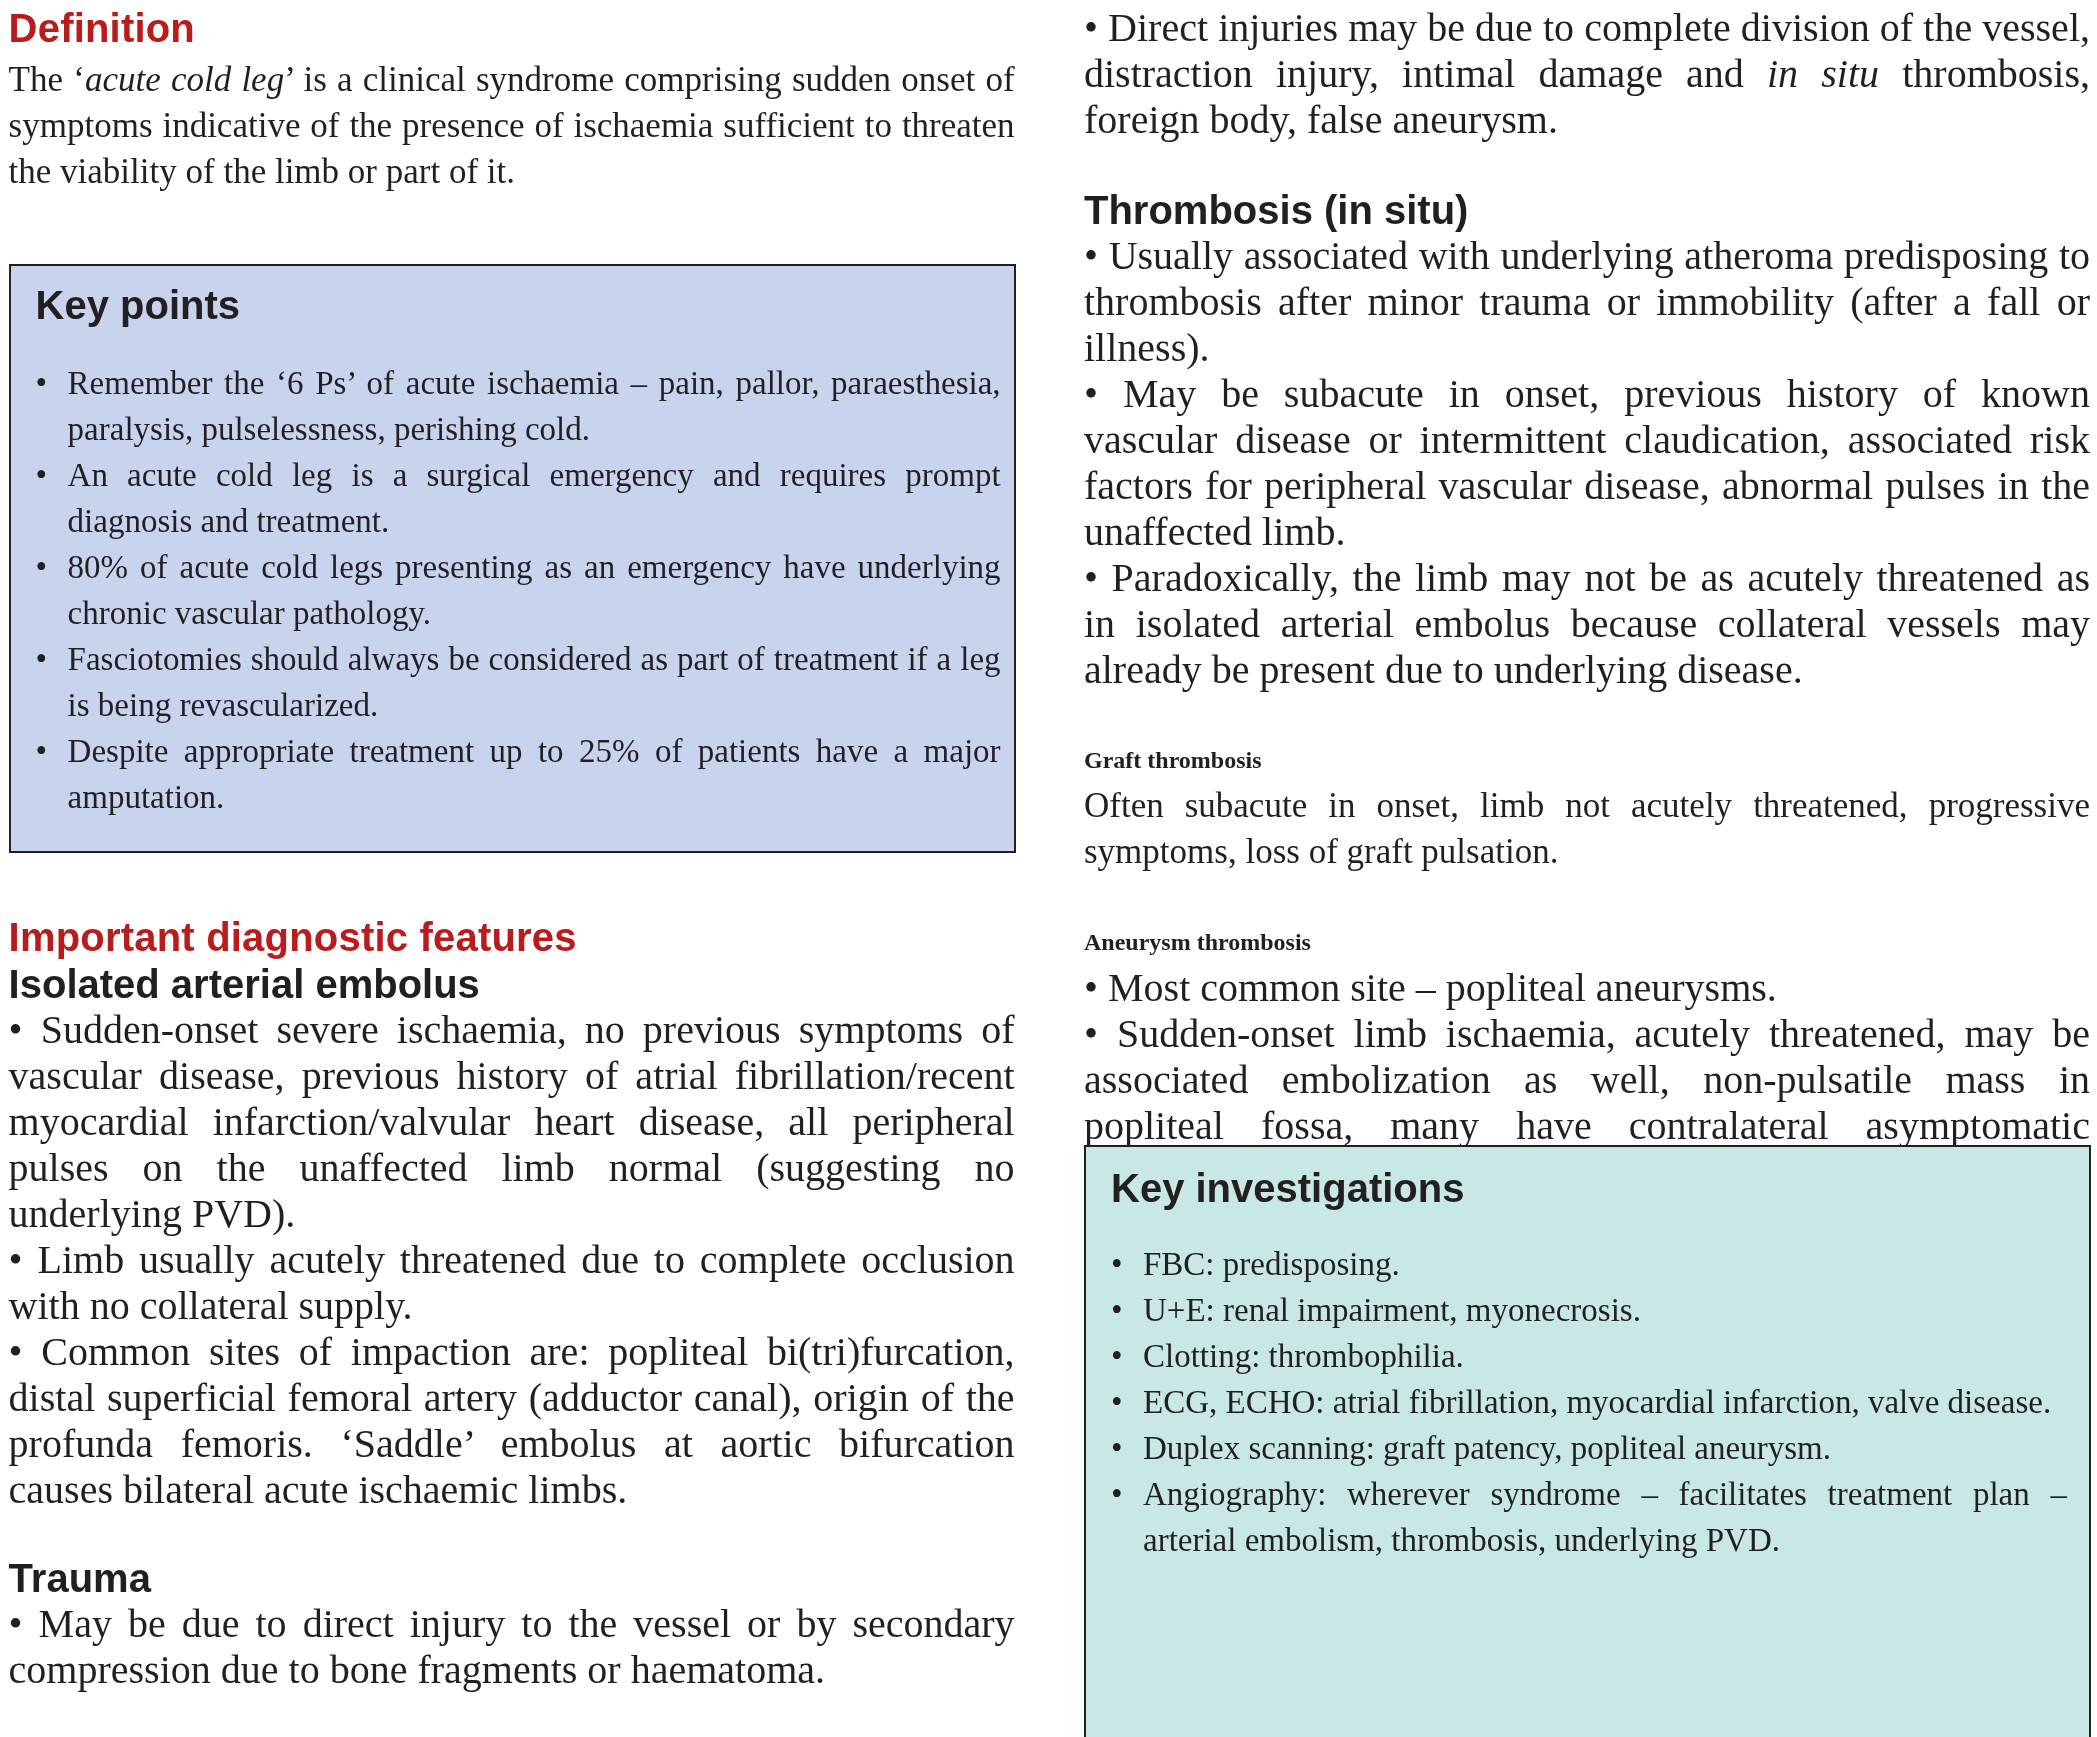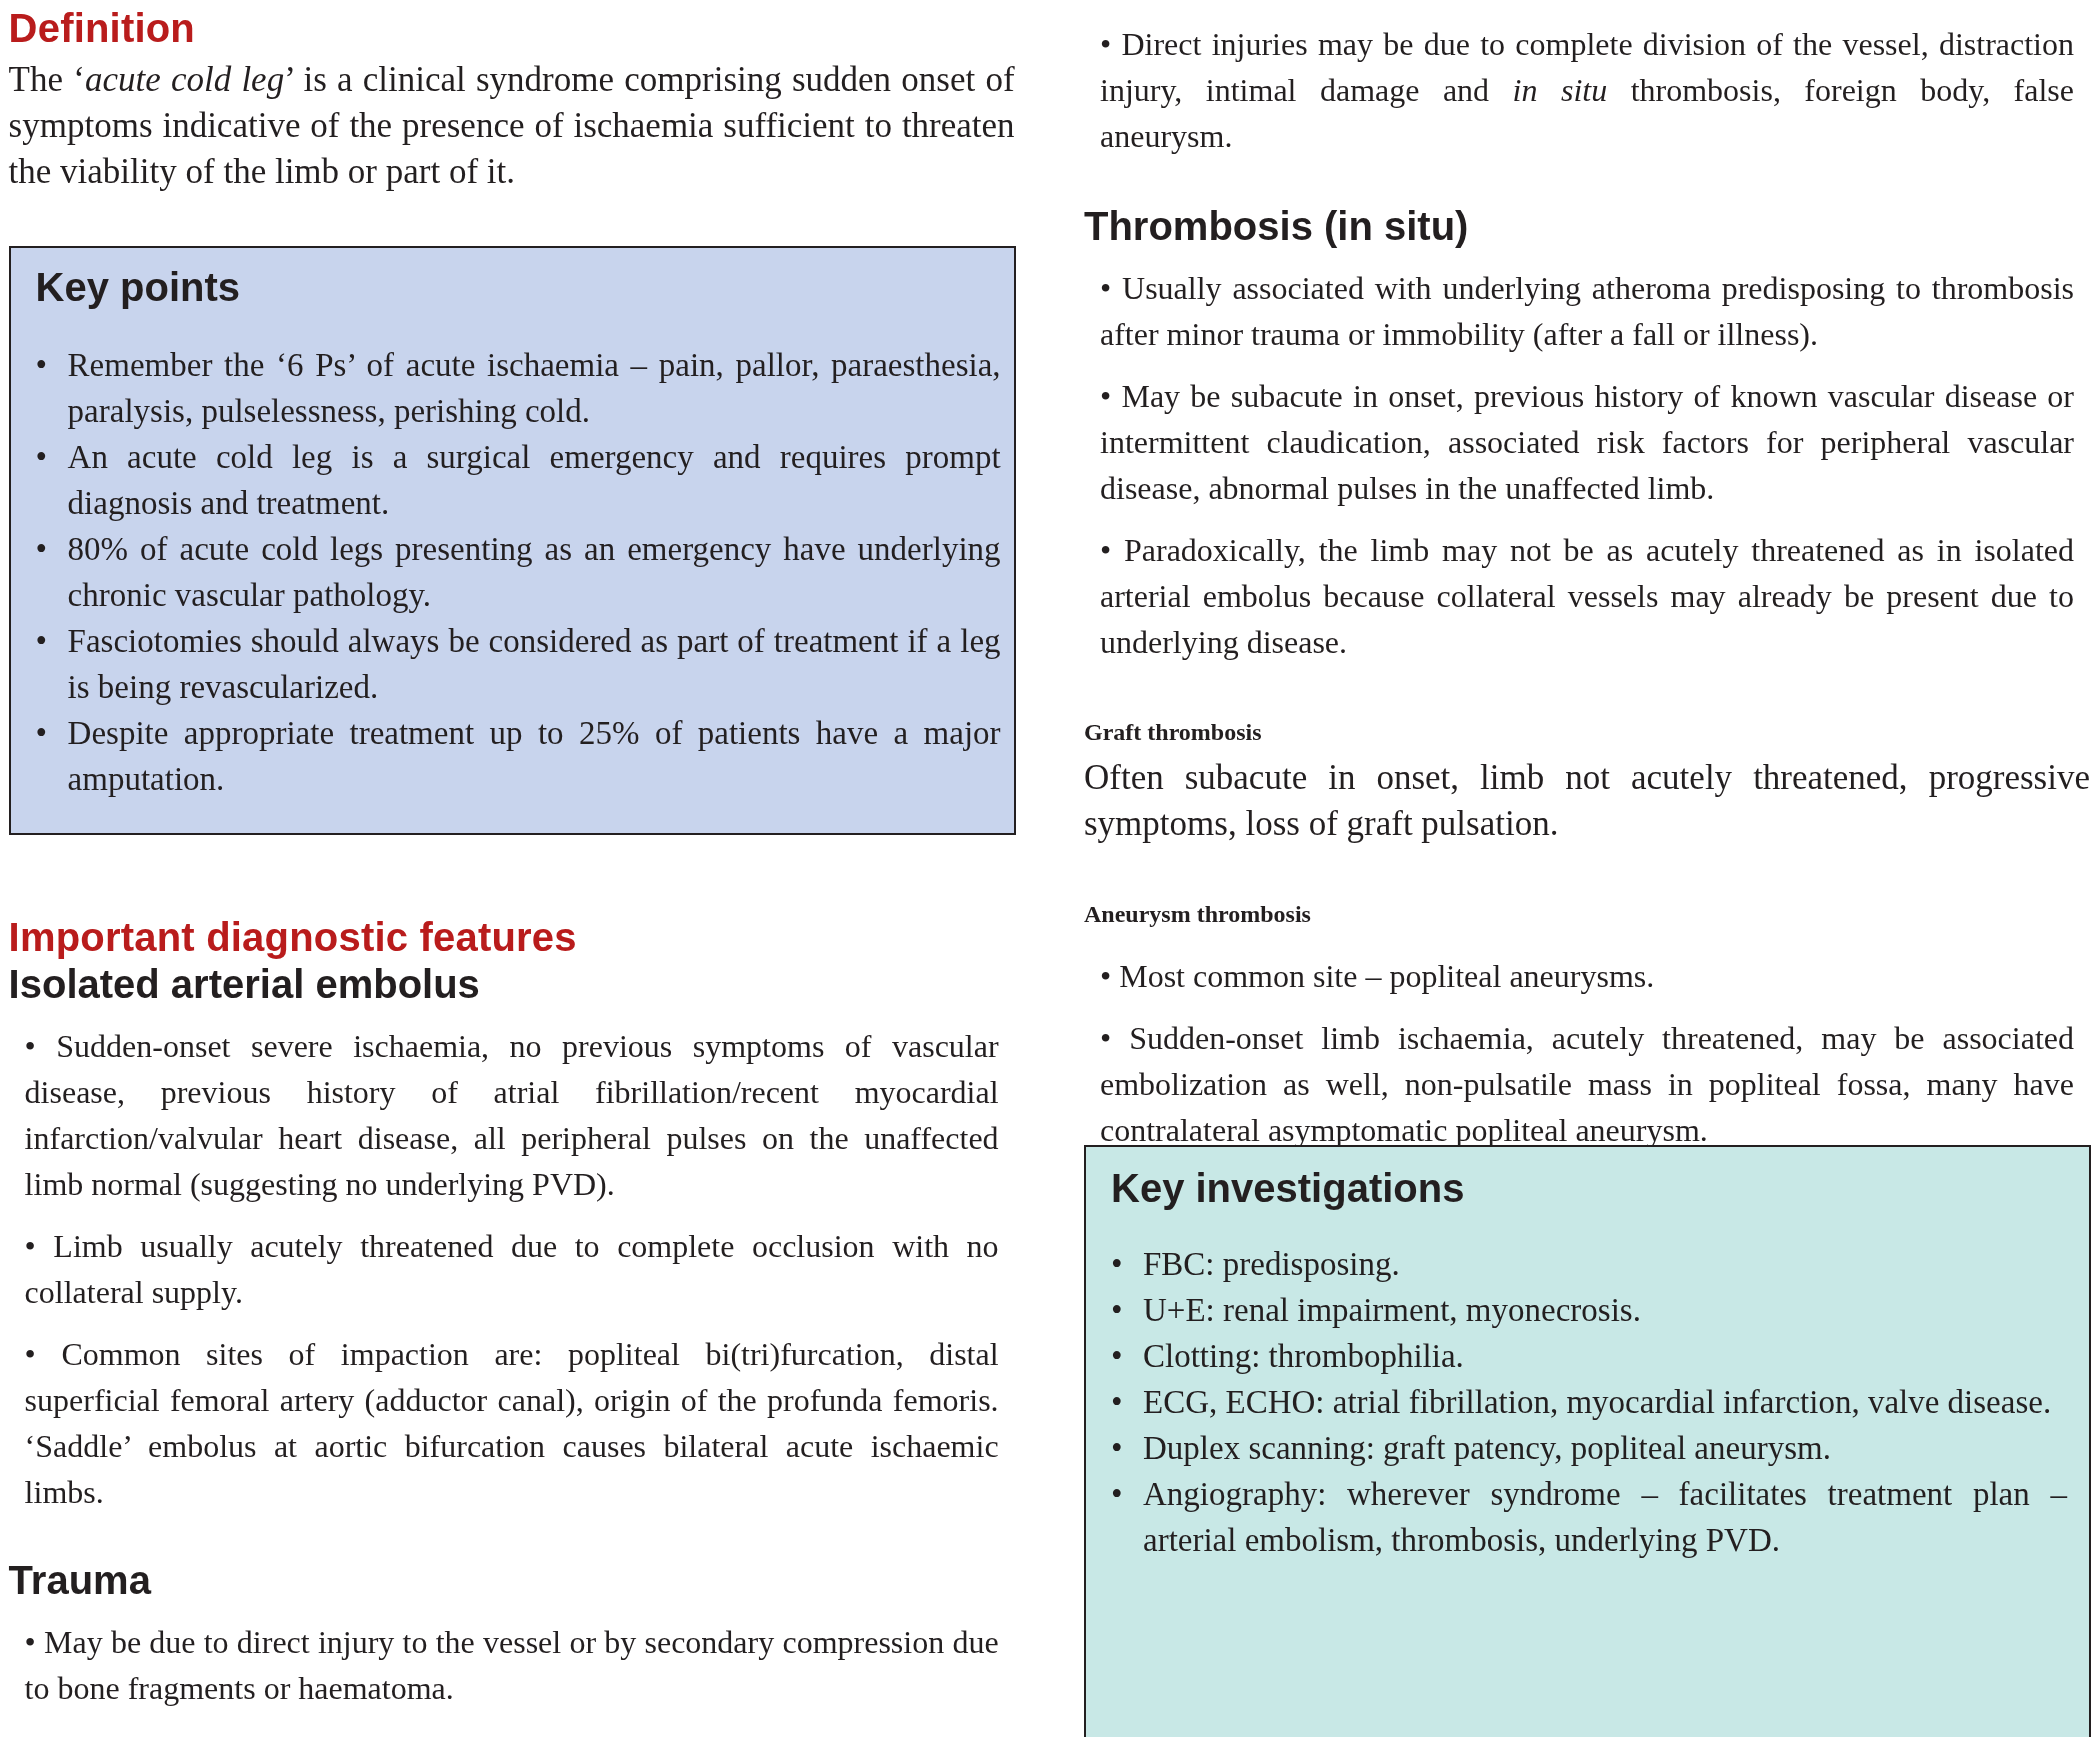--- a/index.html
+++ b/index.html
@@ -7,23 +7,23 @@
          font-family:"Liberation Serif", "DejaVu Serif", serif; }
   .col { position:absolute; width:1006px; }
   .col.left { left:8.6px; top:0; }
   .col.right { left:1084px; top:0; }
   .p { font-size:35px; line-height:46px; text-align:justify; margin:0; }
   .red-h { font-family:"Liberation Sans", "DejaVu Sans", sans-serif; font-weight:bold; color:#b91c1c;
            font-size:40px; line-height:48px; margin:0; letter-spacing:0.2px; }
   .sans-h { font-family:"Liberation Sans", "DejaVu Sans", sans-serif; font-weight:bold; color:#231f20;
             font-size:40px; line-height:46px; margin:0; }
   .serif-h { font-family:"Liberation Serif", "DejaVu Serif", serif; font-weight:bold; font-size:24px; line-height:46px; margin:0; }
-  .bullet-para { font-size:32px; line-height:46px; text-align:justify; margin:16px; }
+  .bullet-para { font-size:40px; line-height:46px; text-align:justify; margin:0; }
   .box { position:absolute; border:2.4px solid #231f20; box-sizing:border-box; }
-  .box.blue { background:#c8d4ed; left:8.6px; top:246px; width:1007px; height:589px; }
+  .box.blue { background:#c8d4ed; left:8.6px; top:264px; width:1007px; height:589px; }
   .box.teal { background:#c8e8e6; left:1084px; top:1145px; width:1007px; height:643px; }
   .box-title { font-family:"Liberation Sans", "DejaVu Sans", sans-serif; font-weight:bold; font-size:40px;
                line-height:48px; margin:0; color:#231f20; }
   .box ul { list-style:none; margin:0; padding:0; }
   .box li { position:relative; padding-left:32px; font-size:33px; line-height:46px; text-align:justify; }
   .box li .dot { position:absolute; left:0; top:0; }
   em { font-style:italic; }
 </style>
 </head>
 <body>

